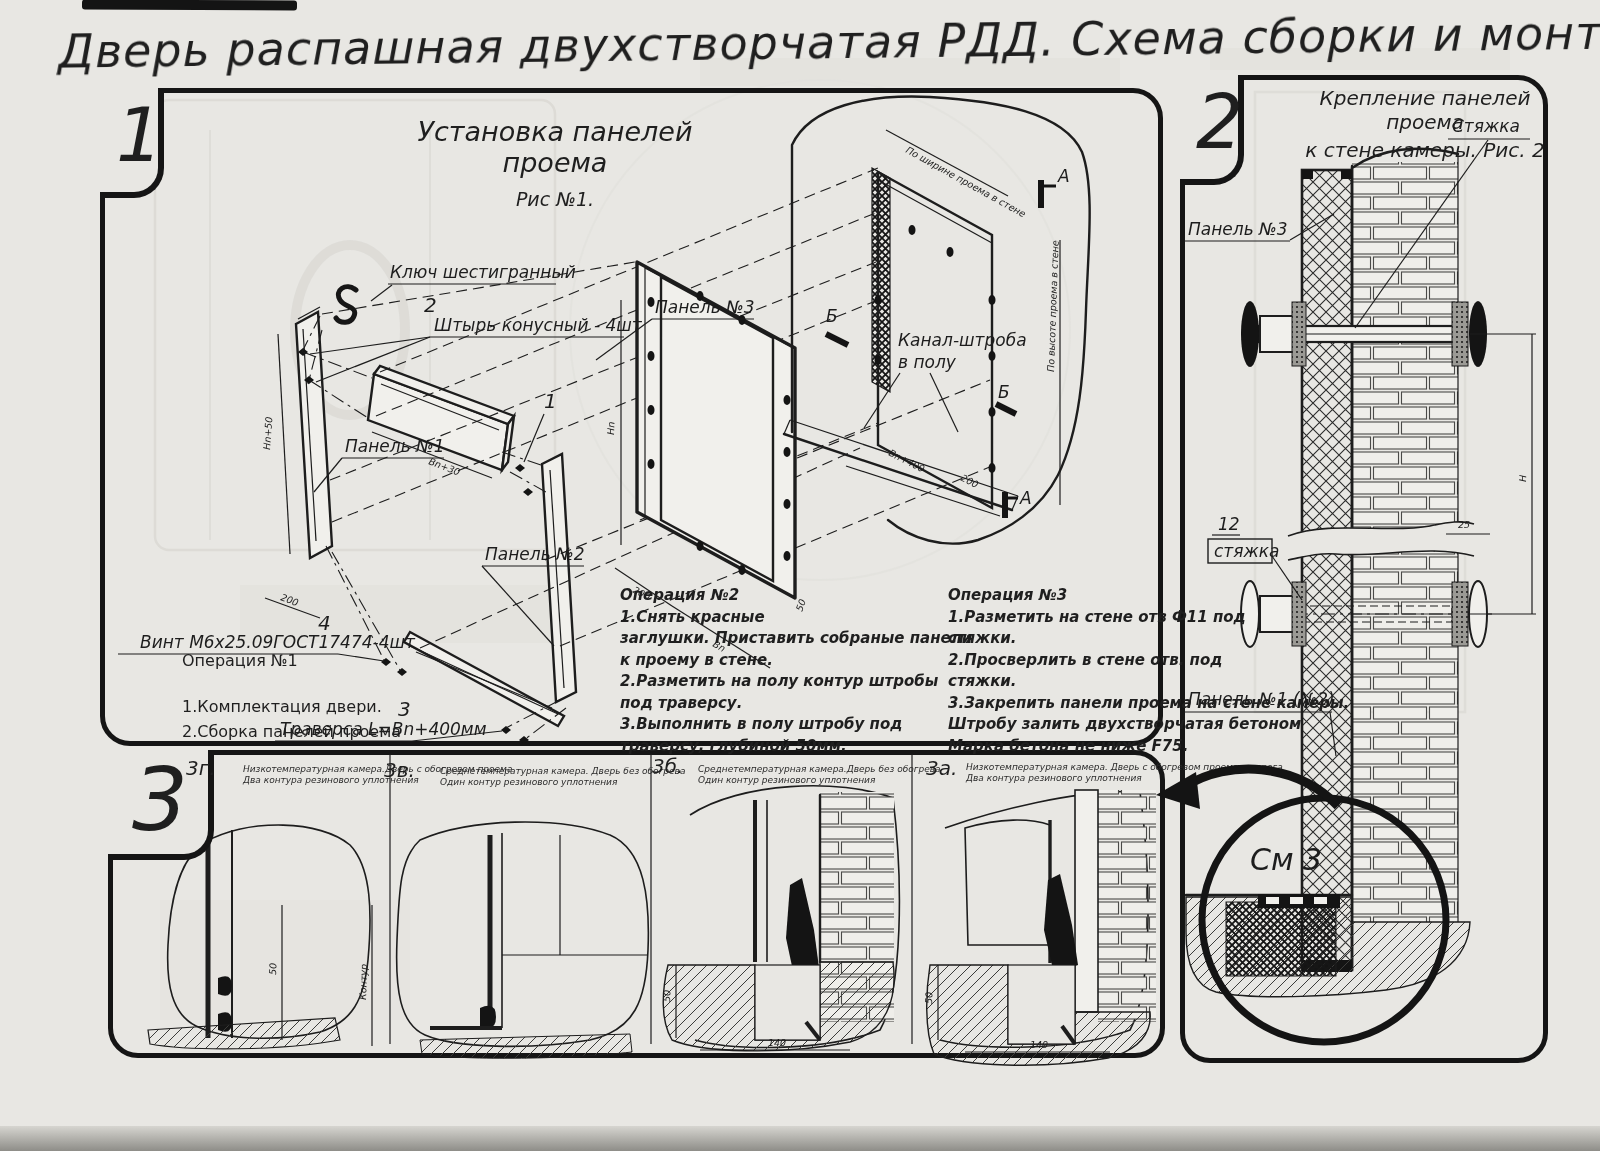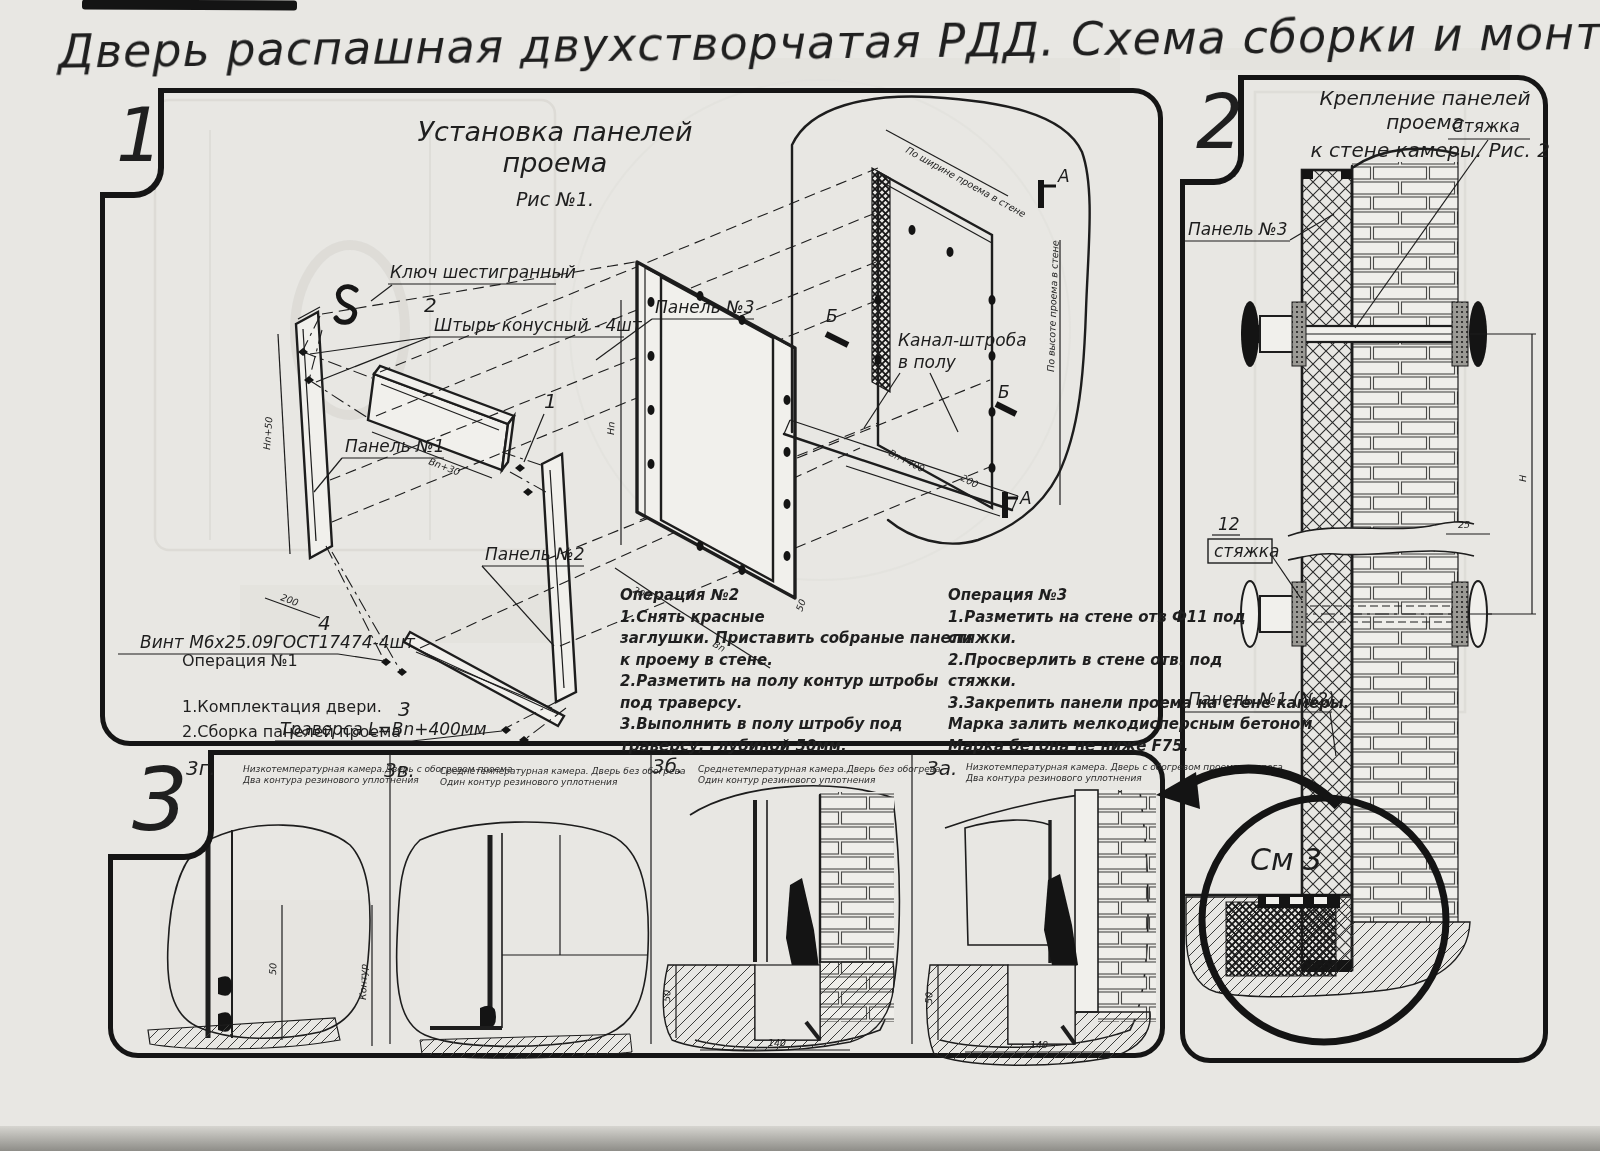--- a/index.html
+++ b/index.html
@@ -417,21 +417,21 @@
   <div class="abs badge-num" style="left:1196px;top:85px;font-size:74px;">2</div>
   <div class="abs badge" style="left:108px;top:750px;width:100px;height:104px;"></div>
   <div class="abs badge-num" style="left:132px;top:756px;font-size:88px;">3</div>
 
   <div class="abs heading" style="left:385px;top:116px;width:340px;">
     <div style="font-size:27px;">Установка панелей проема</div>
     <div style="font-size:19px;margin-top:10px;">Рис №1.</div>
   </div>
   <div class="abs heading" style="left:1300px;top:86px;width:250px;">
     <div style="font-size:20px;">Крепление панелей проема</div>
-    <div style="font-size:20px;margin-top:4px;text-align:right;">к стене камеры. Рис. 2</div>
+    <div style="font-size:20px;margin-top:4px;">к стене камеры. Рис. 2</div>
   </div>
 
   <div class="abs op1block" style="left:182px;top:648px;">
     <div>Операция №1</div>
     <div style="margin-top:21px;">1.Комплектация двери.</div>
     <div>2.Сборка панелей проема</div>
   </div>
   <div class="abs opblock" style="left:620px;top:585px;">
     <div>Операция №2</div>
     <div>1.Снять красные</div>
@@ -442,21 +442,21 @@
     <div>3.Выполнить в полу штробу под</div>
     <div>траверсу, глубиной 50мм.</div>
   </div>
   <div class="abs opblock" style="left:948px;top:585px;">
     <div>Операция №3</div>
     <div>1.Разметить на стене отв Ф11 под</div>
     <div>стяжки.</div>
     <div>2.Просверлить в стене отв.  под</div>
     <div>стяжки.</div>
     <div>3.Закрепить панели проема на стене камеры.</div>
-    <div>Марка залить мелкодисперсным бетоном</div>
+    <div>Штробу залить двухстворчатая бетоном</div>
     <div>Марка бетона не ниже  F75.</div>
   </div>
 
   <div class="abs celllabel" style="left:186px;top:756px;">3г.</div>
   <div class="abs cap" style="left:243px;top:764px;">
     <div>Низкотемпературная камера.Дверь с обогревом проема</div>
     <div>Два контура резинового уплотнения</div>
   </div>
   <div class="abs celllabel" style="left:384px;top:758px;">3в.</div>
   <div class="abs cap" style="left:440px;top:766px;">

